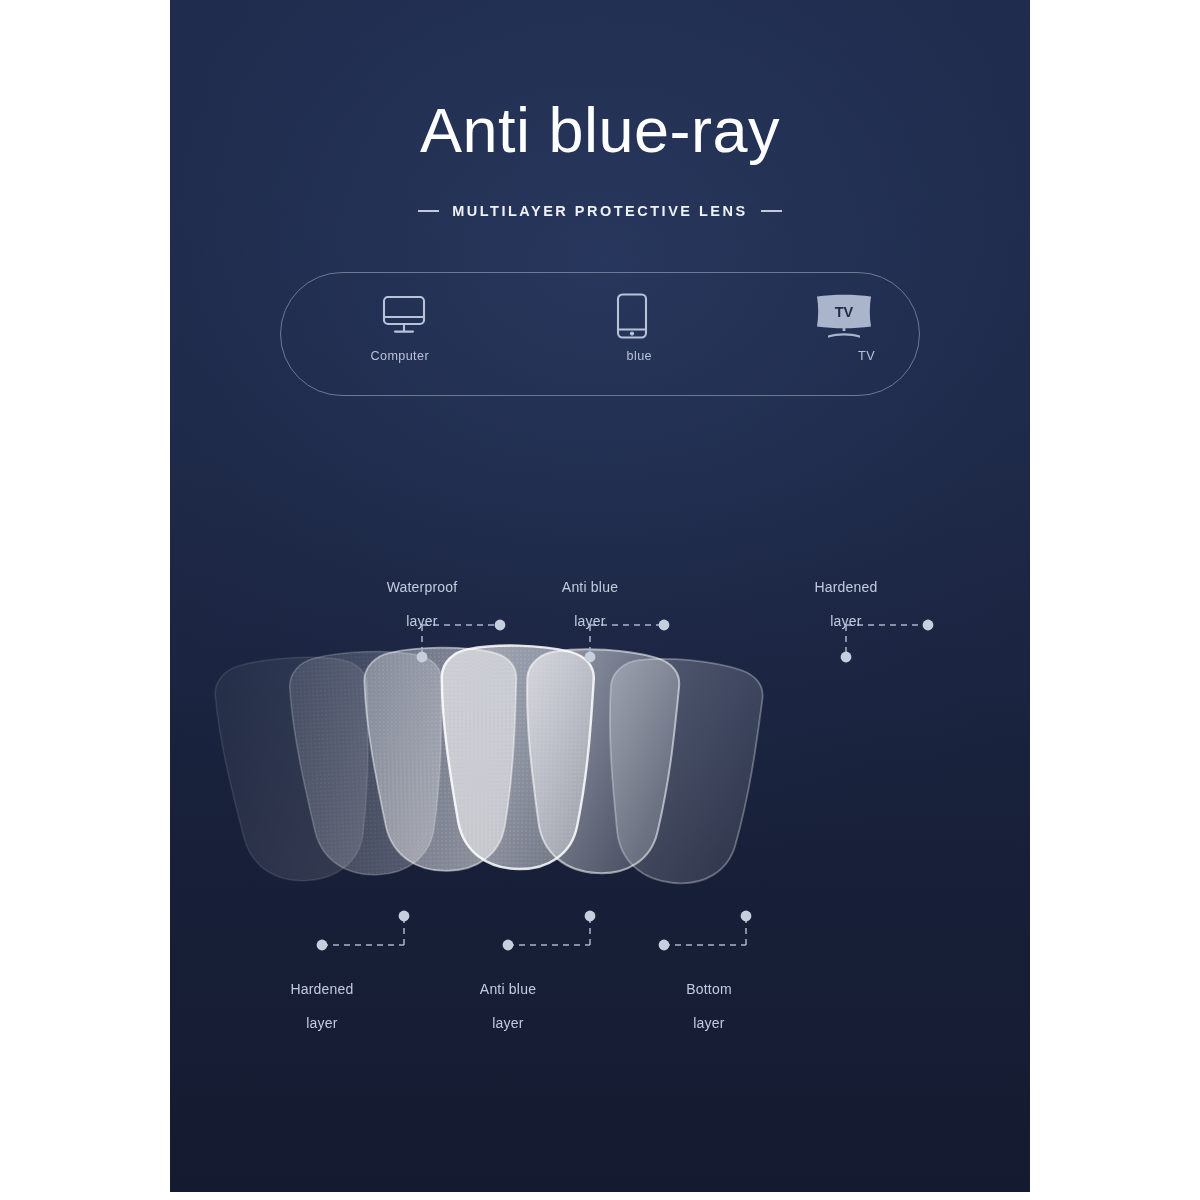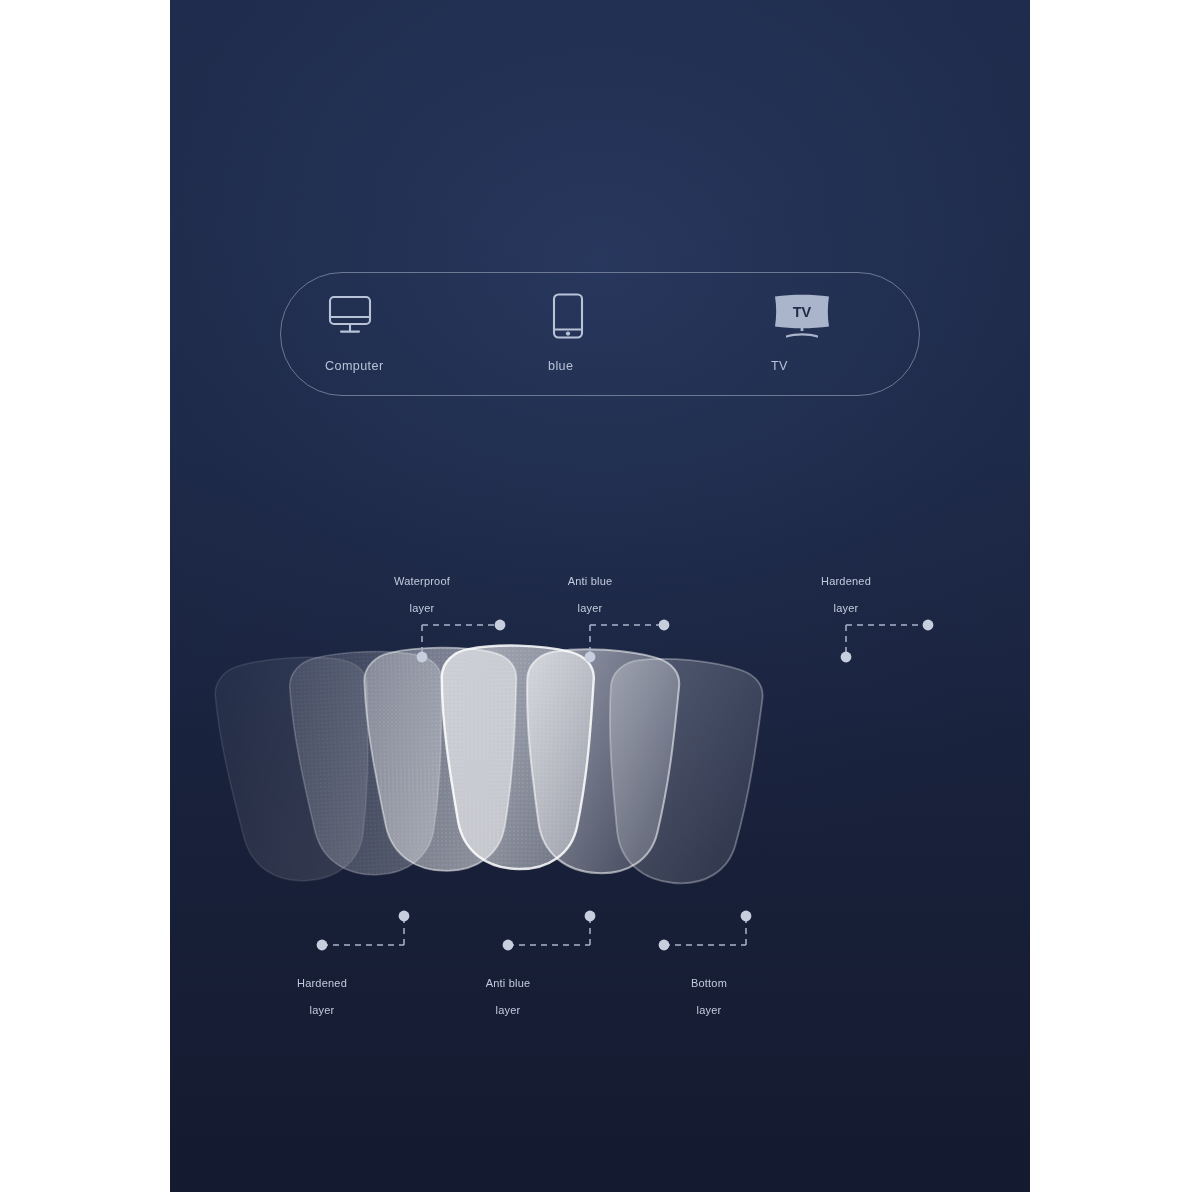--- a/index.html
+++ b/index.html
@@ -86,22 +86,22 @@
     display: flex;
     align-items: flex-start;
     justify-content: space-between;
     padding: 18px 44px 0 44px;
   }
 
   .device {
     width: 104px;
     display: flex;
     flex-direction: column;
-    align-items: flex-start;
-    gap: 18px;
+    align-items: flex-end;
+    gap: 8px;
   }
 
   .device-glyph {
     height: 50px;
     display: flex;
     align-items: center;
     justify-content: center;
   }
 
   .device-label {
@@ -123,38 +123,46 @@
     left: 0;
     top: 630px;
     width: 860px;
     height: 300px;
   }
 
   
   .callout {
     position: absolute;
     text-align: center;
-    font-size: 11px;
+    font-size: 14px;
     line-height: 1.22;
     color: #c3cbdd;
     font-weight: 400;
     white-space: pre-line;
     letter-spacing: 0.2px;
   }
 
   .leaders { position: absolute; left: 0; top: 0; width: 860px; height: 1192px; pointer-events: none; }
   .leaders .dash { fill: none; stroke: #aab4ca; stroke-width: 1.5; stroke-dasharray: 6 5; }
   .leaders .knob { fill: #c7cfdf; }
 </style>
 </head>
 <body>
 
 <div id="page">
   <div class="poster">
 
+    <div class="headings">
+      <div class="title">Anti blue-ray</div>
+      <div class="subtitle-row">
+        <span class="sub-dash"></span>
+        <span class="subtitle">MULTILAYER PROTECTIVE LENS</span>
+        <span class="sub-dash"></span>
+      </div>
+    </div>
 
     <div class="device-pill">
 
       <div class="device">
         <div class="device-glyph">
           <svg class="ico" width="50" height="46" viewBox="0 0 50 46">
             <rect class="st" x="5" y="4" width="40" height="27" rx="4"></rect>
             <line class="st" x1="5.6" y1="24" x2="44.4" y2="24"></line>
             <line class="st" x1="25" y1="31" x2="25" y2="38"></line>
             <line class="st" x1="16" y1="38.6" x2="34" y2="38.6"></line>

